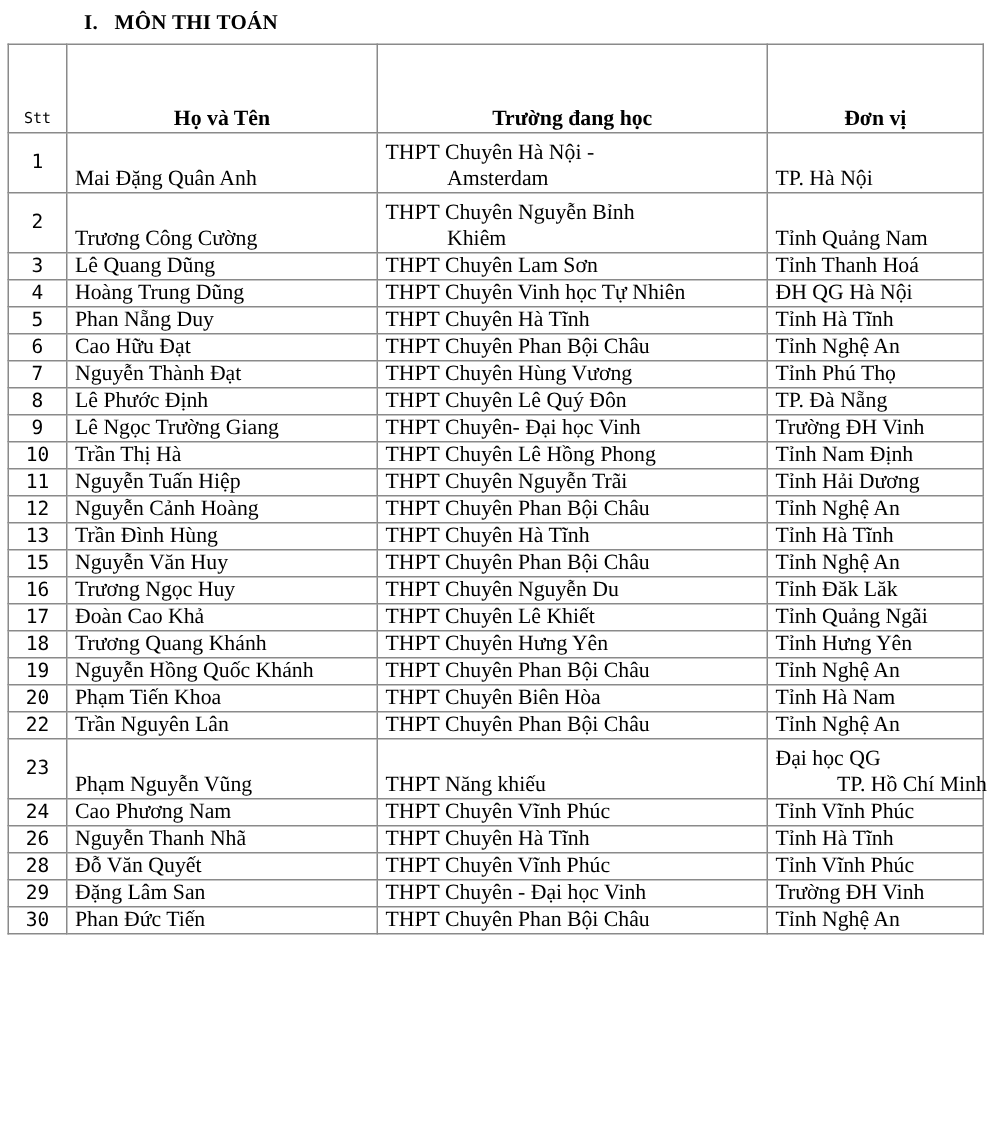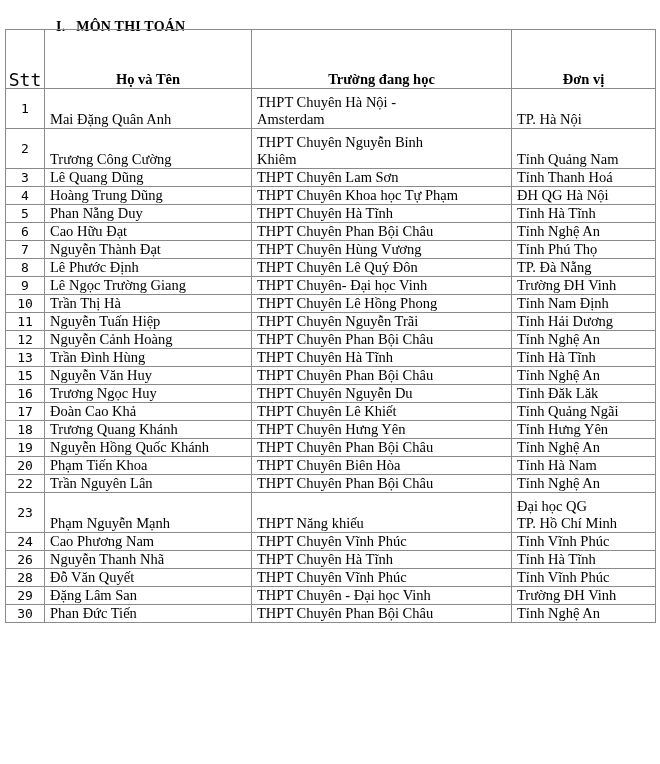--- a/index.html
+++ b/index.html
@@ -19,21 +19,21 @@
     position: relative;
     width: 660px;
     height: 764px;
     box-sizing: border-box;
   }
 
   
   .section-title {
     position: absolute;
     left: 56px;
-    top: 19px;
+    top: 8px;
     font-size: 14px;
     font-weight: bold;
     letter-spacing: 0.2px;
     white-space: nowrap;
   }
   .section-title .numeral {
     display: inline-block;
     margin-right: 11px;
   }
 
@@ -70,21 +70,21 @@
   thead th {
     height: 58px;
     vertical-align: middle;
     text-align: center;
     font-weight: bold;
     border-color: #555555;
     font-family: Liberation Serif, serif;
   }
   thead th.h-stt {
     font-family: "DejaVu Sans Mono", "Liberation Mono", monospace;
-    font-size: 18px;
+    font-size: 10px;
     font-weight: normal;
   }
 
   
   tbody td.stt {
     text-align: center;
     vertical-align: middle;
     font-family: "DejaVu Sans Mono", "Liberation Mono", monospace;
     font-size: 13px;
   }
@@ -93,21 +93,21 @@
   tbody td.unit {
     text-align: left;
     padding-left: 5px;
     padding-right: 2px;
   }
 
   tbody tr.r-normal td { height: 17px; }
   tbody tr.r-tall   td { height: 39px; }
 
   .cellline { display: block; white-space: nowrap; }
-  .cellline + .cellline { margin-top: 0; }
+  .cellline + .cellline { margin-top: 0; margin-left: 41px; }
 </style>
 </head>
 <body>
 
 <div class="page">
 
   <div class="section-title">
     <span class="numeral">I.</span><span>MÔN THI TOÁN</span>
   </div>
 
@@ -157,21 +157,21 @@
               <span class="cellline">THPT Chuyên Lam Sơn</span>
             </td>
             <td class="unit">
               <span class="cellline">Tỉnh Thanh Hoá</span>
             </td>
           </tr>
           <tr class="r-normal">
             <td class="stt">4</td>
             <td class="name">Hoàng Trung Dũng</td>
             <td class="school">
-              <span class="cellline">THPT Chuyên Khoa học Tự Phạm</span>
+              <span class="cellline">THPT Chuyên Vinh học Tự Nhiên</span>
             </td>
             <td class="unit">
               <span class="cellline">ĐH QG Hà Nội</span>
             </td>
           </tr>
           <tr class="r-normal">
             <td class="stt">5</td>
             <td class="name">Phan Nẵng Duy</td>
             <td class="school">
               <span class="cellline">THPT Chuyên Hà Tĩnh</span>
@@ -325,21 +325,21 @@
             <td class="name">Trần Nguyên Lân</td>
             <td class="school">
               <span class="cellline">THPT Chuyên Phan Bội Châu</span>
             </td>
             <td class="unit">
               <span class="cellline">Tỉnh Nghệ An</span>
             </td>
           </tr>
           <tr class="r-tall">
             <td class="stt">23</td>
-            <td class="name">Phạm Nguyễn Mạnh</td>
+            <td class="name">Phạm Nguyễn Vũng</td>
             <td class="school">
               <span class="cellline">THPT Năng khiếu</span>
             </td>
             <td class="unit">
               <span class="cellline">Đại học QG</span>
               <span class="cellline">TP. Hồ Chí Minh</span>
             </td>
           </tr>
           <tr class="r-normal">
             <td class="stt">24</td>

